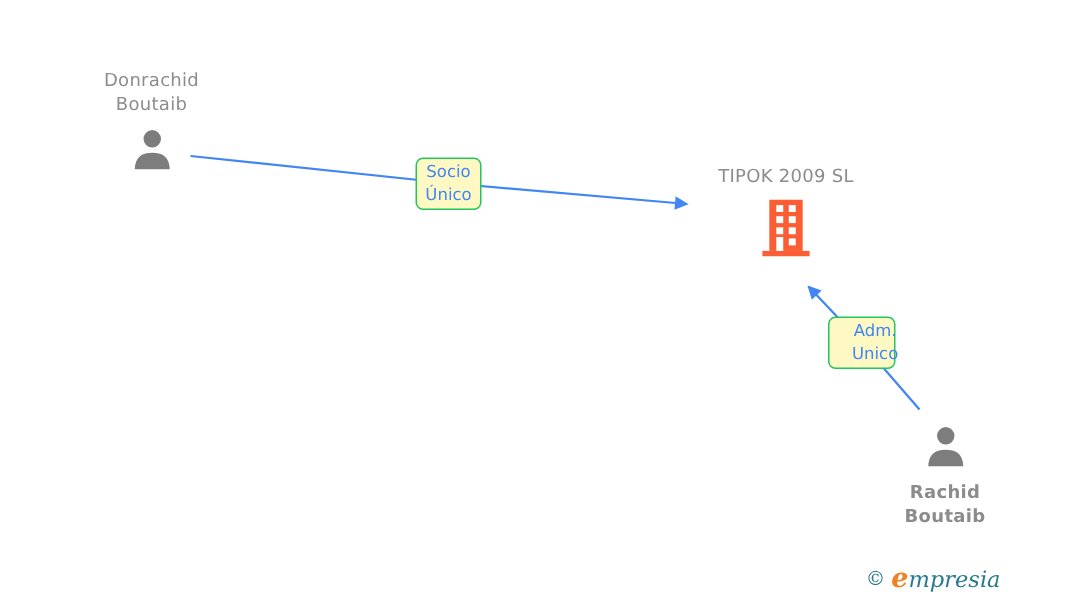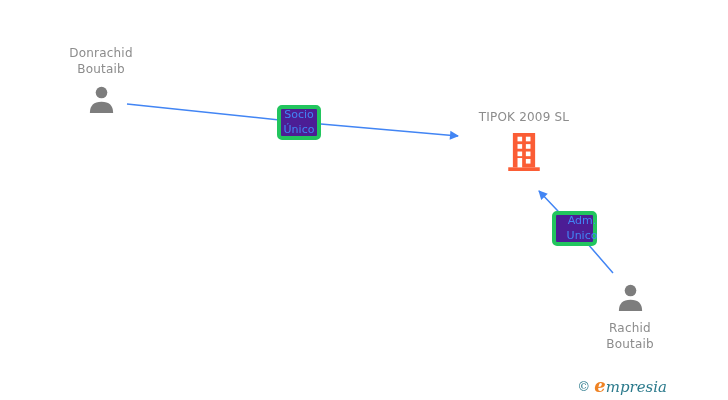--- a/index.html
+++ b/index.html
@@ -34,43 +34,43 @@
     letter-spacing: 0.2px;
   }
   .node-icon {
     display: inline-block;
   }
   .person-node .node-icon { margin-top: 9px; }
   .company-node .node-icon { margin-top: 7px; }
   .edge-label {
     position: absolute;
     z-index: 3;
-    background: #4c1d95;
-    border: 4px solid #22c55e;
+    background: #fef9c3;
+    border: 1px solid #22c55e;
     border-radius: 5px;
     color: #4285f4;
     font-size: 11px;
     line-height: 1.35;
     display: flex;
     align-items: center;
-    justify-content: center;
+    justify-content: flex-start;
     text-align: center;
     box-sizing: border-box;
   }
   #edge-label-socio {
     left: 277px; top: 105px;
     width: 44px; height: 35px;
   }
   #edge-label-adm {
     left: 552px; top: 211px;
     width: 45px; height: 35px; padding-left: 15px;
   }
   #node-person1 { left: 55px; top: 46px; width: 92px; }
   #node-company { left: 456px; top: 110px; width: 136px; }
-  #node-person2 { left: 584px; top: 284px; width: 92px; }
+  #node-person2 { left: 584px; top: 284px; width: 92px; font-weight: bold; }
   #footer-logo {
     position: absolute;
     right: 5px; bottom: 4px;
     z-index: 4;
     font-family: "DejaVu Serif", "Liberation Serif", serif;
     font-style: italic;
     text-decoration: none;
     white-space: nowrap;
   }
   #footer-logo .copyright {

